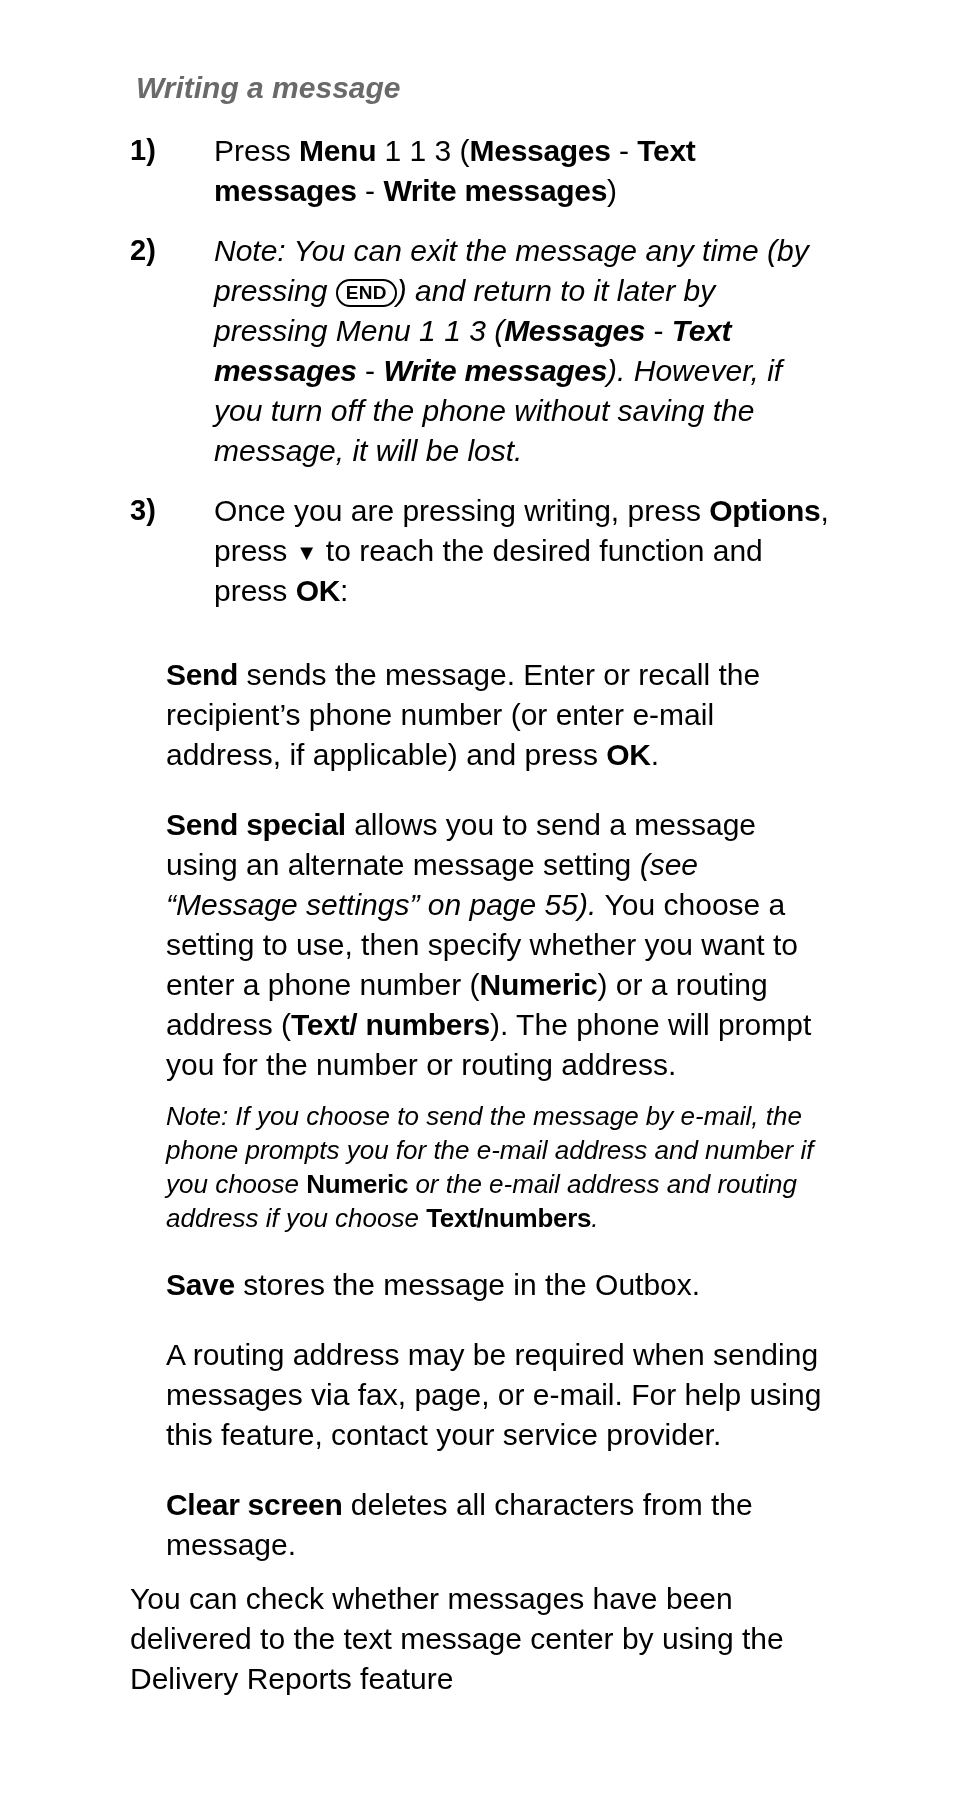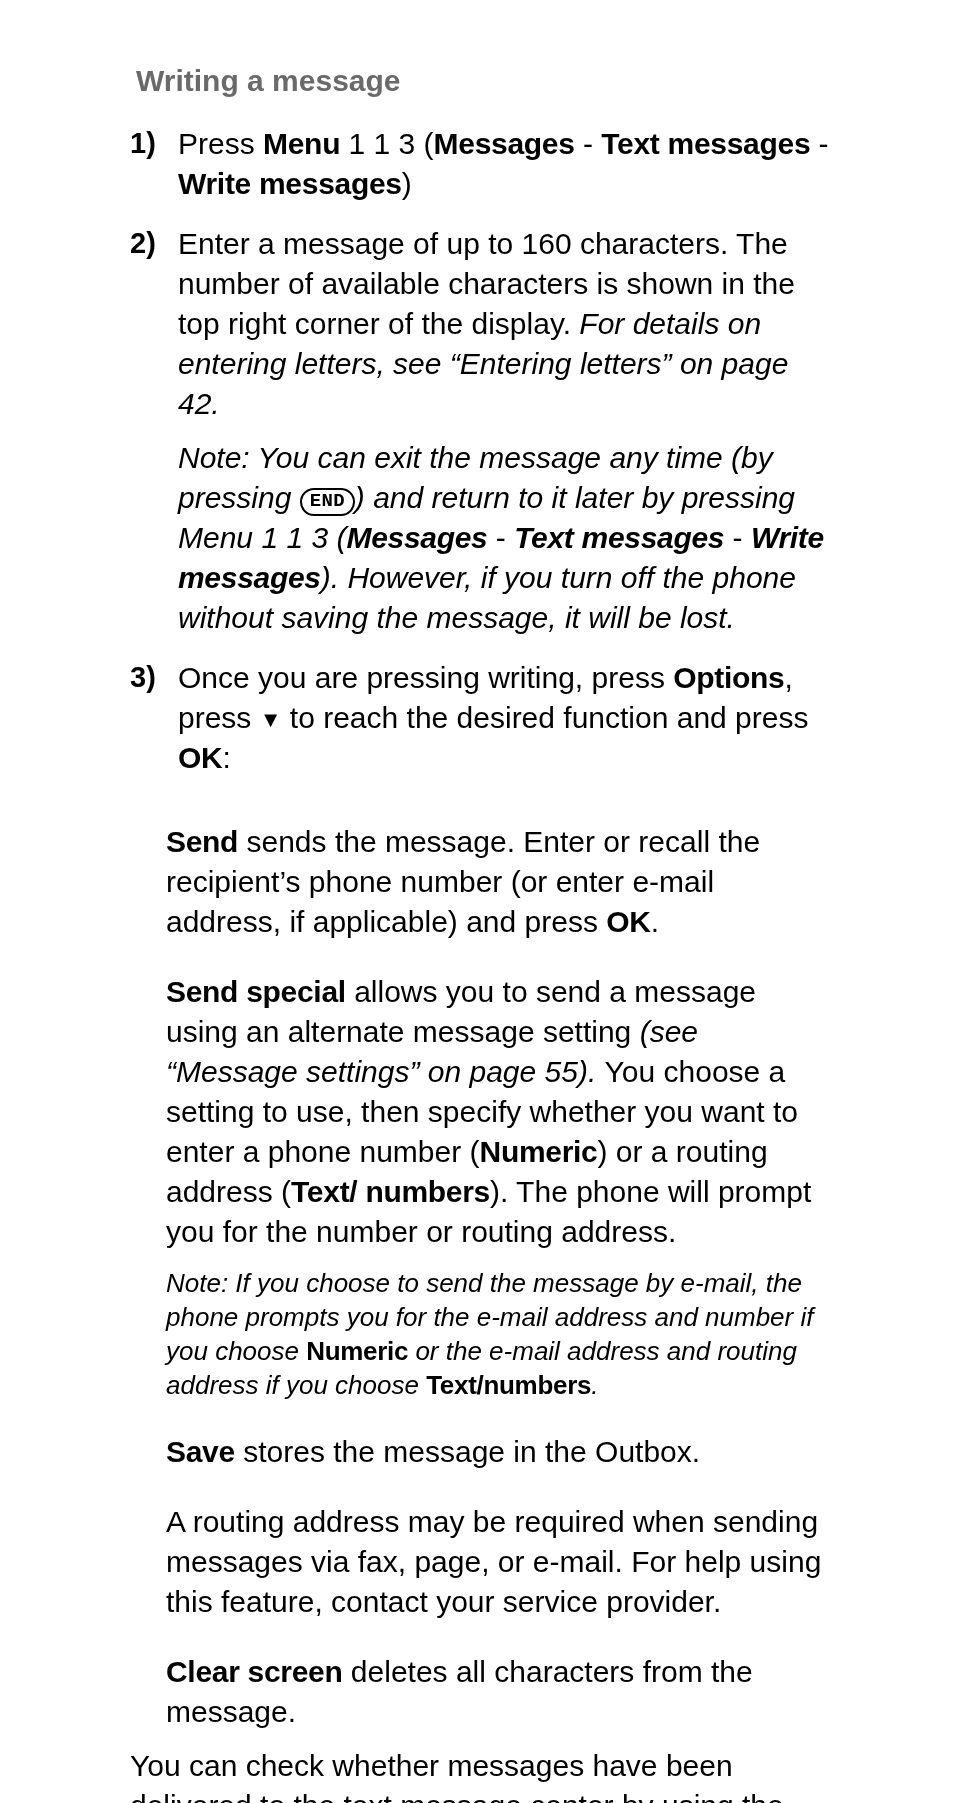--- a/index.html
+++ b/index.html
@@ -14,21 +14,22 @@
     width: 954px;
     min-height: 1803px;
     padding: 60px 120px 60px 130px;
     position: relative;
   }
   .heading {
     font-family: "Helvetica Neue", Helvetica, Arial, sans-serif;
     font-weight: 700;
     font-size: 30px;
     color: #6a6a6a;
-    margin: 4px 0 26px 6px;
+    margin: 11px 0 26px 6px;
+    font-style: italic;
   }
   .ol {
     margin: 0;
     padding: 0;
   }
   .li {
     display: flex;
     margin-bottom: 6px;
   }
   .num {
@@ -41,20 +42,21 @@
     text-align: left;
   }
   .body, .indent-block {
     font-size: 30px;
     line-height: 40px;
     font-weight: 400;
     font-family: "Helvetica Neue", Helvetica, Arial, sans-serif;
   }
   .body {
     flex: 1 1 auto;
+    margin-left: 36px;
   }
   .para {
     margin: 0 0 14px 0;
   }
   .bc { 
     font-family: "Arial Narrow", "Helvetica Neue", Helvetica, Arial, sans-serif;
     font-weight: 800;
     font-stretch: condensed;
     letter-spacing: -0.3px;
   }
@@ -76,21 +78,21 @@
   }
   .closing {
     font-size: 30px;
     line-height: 40px;
     margin: 0 0 14px 0;
   }
   .end-pill {
     display: inline-block;
     border: 2px solid #000;
     border-radius: 999px;
-    font-family: Liberation Mono, monospace;
+    font-family: Liberation Sans, sans-serif;
     font-weight: 800;
     font-size: 19px;
     line-height: 19px;
     padding: 2px 8px 3px 8px;
     vertical-align: 2px;
     font-style: normal;
     letter-spacing: 0.3px;
   }
   .down-tri {
     display: inline-block;
@@ -113,23 +115,20 @@
       <div class="body">
         <p class="para">
           <span>Press </span><span class="bc">Menu</span><span> 1 1 3 (</span><span class="bc">Messages</span><span> - </span><span class="bc">Text messages</span><span> - </span><span class="bc">Write messages</span><span>)</span>
         </p>
       </div>
     </div>
 
     <div class="li">
       <div class="num">2)</div>
       <div class="body">
-        <p class="para">
-          <span>Enter a message of up to 160 characters. The number of available characters is shown in the top right corner of the display. </span><span class="i">For details on entering letters, see “Entering letters” on page 42.</span>
-        </p>
         <p class="para i">
           <span>Note: You can exit the message any time (by pressing </span><span class="end-pill">END</span><span>) and return to it later by pressing Menu 1 1 3 (</span><span class="bc">Messages</span><span style="font-style:normal;"> - </span><span class="bc">Text messages</span><span style="font-style:normal;"> - </span><span class="bc">Write messages</span><span>). However, if you turn off the phone without saving the message, it will be lost.</span>
         </p>
       </div>
     </div>
 
     <div class="li">
       <div class="num">3)</div>
       <div class="body">
         <p class="para">

